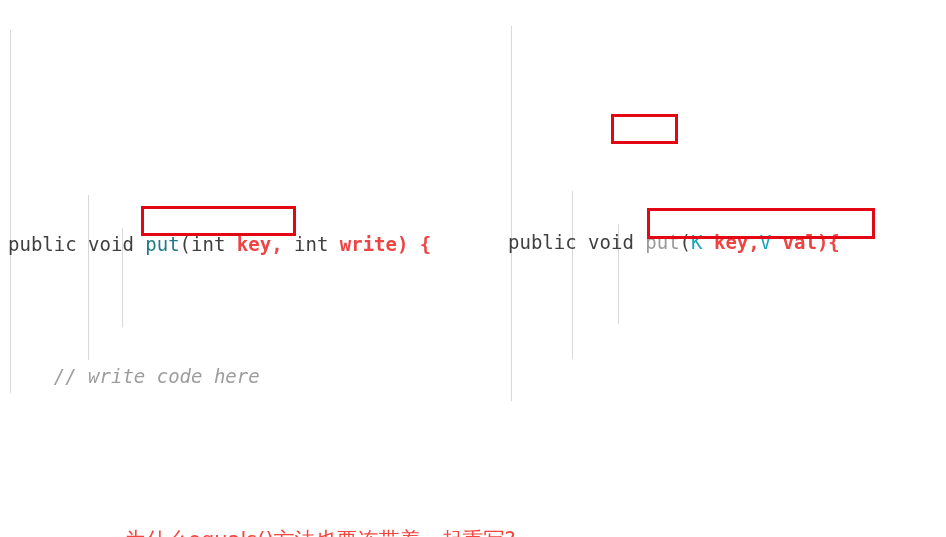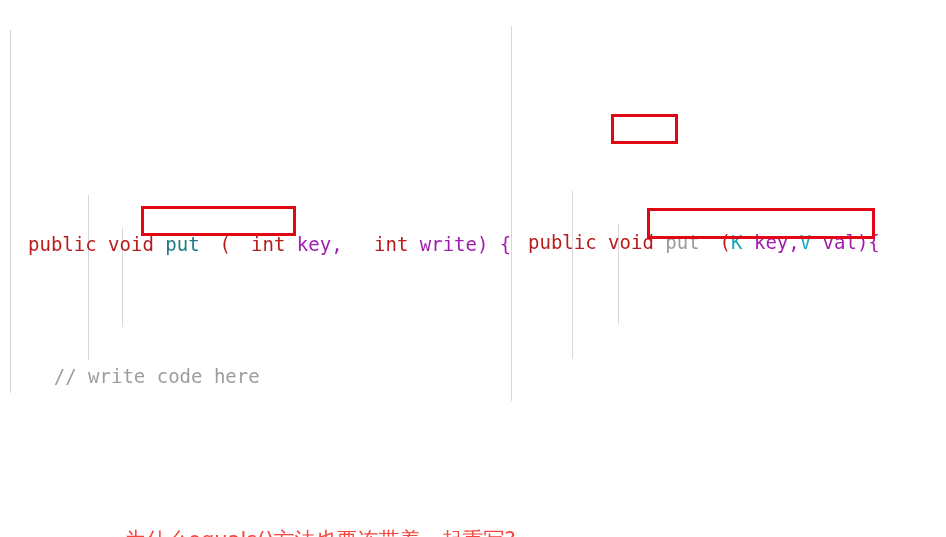--- a/index.html
+++ b/index.html
@@ -27,27 +27,27 @@
   #code-left  { left: 8px;  top: -3px; }
   #code-right { left: 508px; top: -5px; }
 
   .line {
     height: 33px;
     position: relative;
     white-space: pre;
   }
 
   
-  .kw     { color: #b91c1c; margin-left: 20px; }          
+  .kw     { color: #404040; }          
   .fn     { color: #1f7a87; }          
   .fn-gray{ color: #9a9a9a; }          
   .type   { color: #1aa5b8; }          
   .field  { color: #9b1a9b; }          
-  .plain  { color: #a21caf; }
-  .cmt    { color: #9d9d9d; }
+  .plain  { color: #ef4444; font-weight: bold; }
+  .cmt    { color: #9d9d9d; font-style: italic; }
 
   
   .guide {
     position: absolute;
     width: 1px;
     background: #d8d8d8;
   }
 
   
   .redbox {

